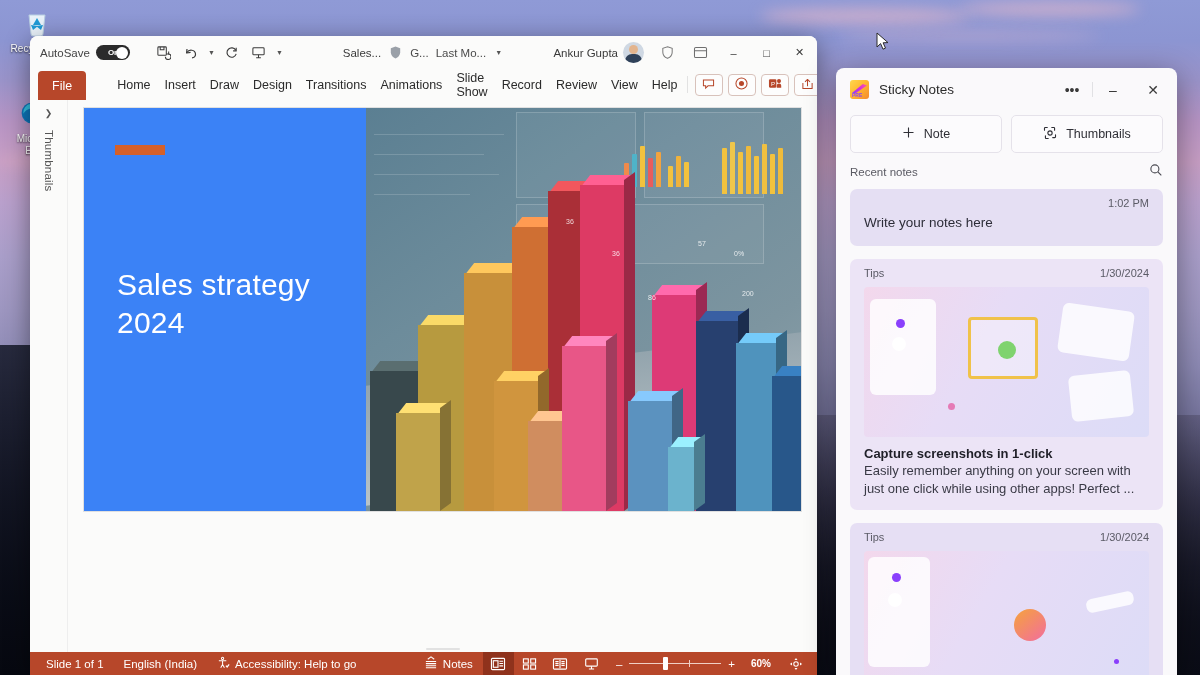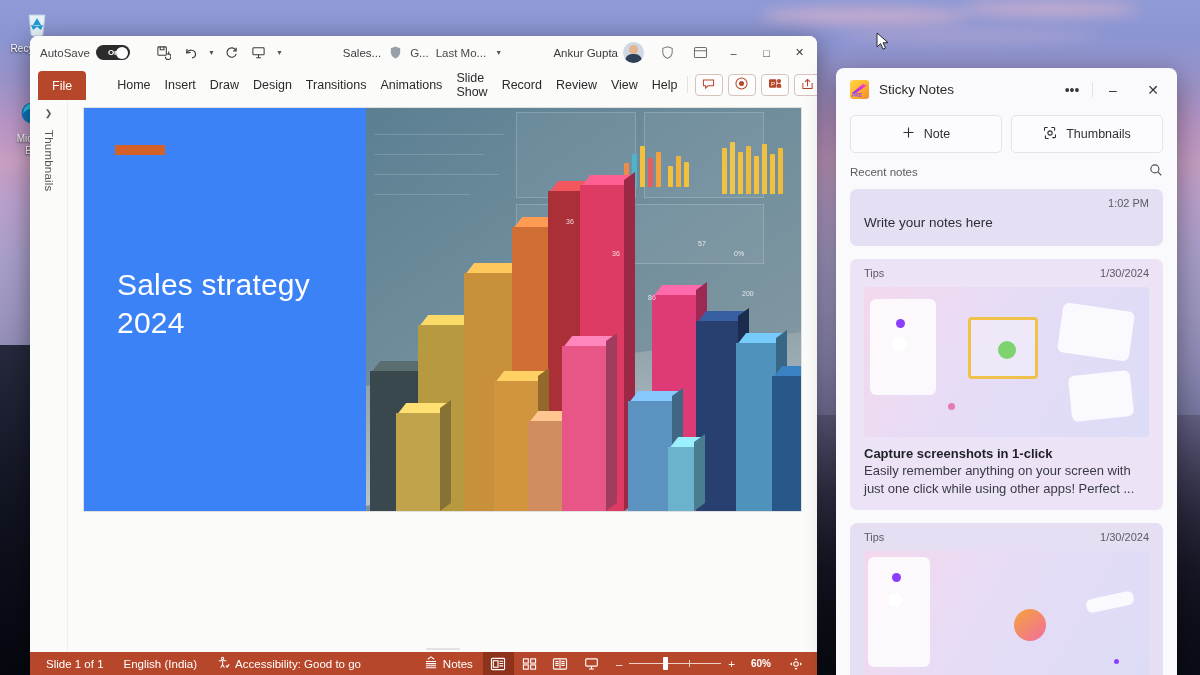--- a/index.html
+++ b/index.html
@@ -596,21 +596,21 @@
       <div class="sb-item">Slide 1 of 1</div>
       <div class="sb-item">English (India)</div>
       <div class="sb-item">
         <span>
           <svg width="13" height="13" viewBox="0 0 14 14" fill="none" stroke="#fff" stroke-width="1.1">
             <circle cx="6" cy="2.6" r="1.2"></circle>
             <path d="M2 5.2 h8 M6 5.2 v4 M6 9.2 l-2 3.4 M6 9.2 l2 3.4"></path>
             <path d="M9.6 10.4 l1.3 1.4 l2.2 -2.8" stroke-width="1.3"></path>
           </svg>
         </span>
-        <span>Accessibility: Good to go</span>
+        <span>Accessibility: Help to go</span>
       </div>
 
       <div class="sb-right">
         <div class="sb-item">
           <span>
             <svg width="14" height="13" viewBox="0 0 15 14" fill="none" stroke="#fff" stroke-width="1.1">
               <path d="M4 3.5 L7.5 1 L11 3.5"></path>
               <path d="M2 6 h11 M2 8.2 h11 M2 10.4 h11 M2 12.6 h11"></path>
             </svg>
           </span>

